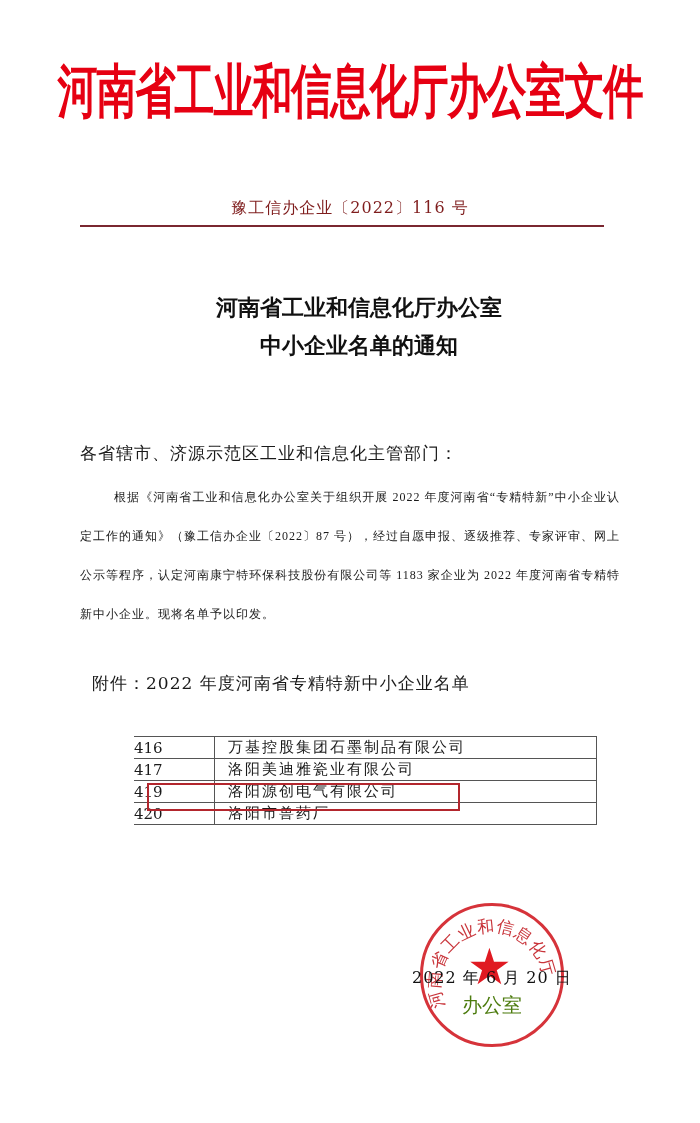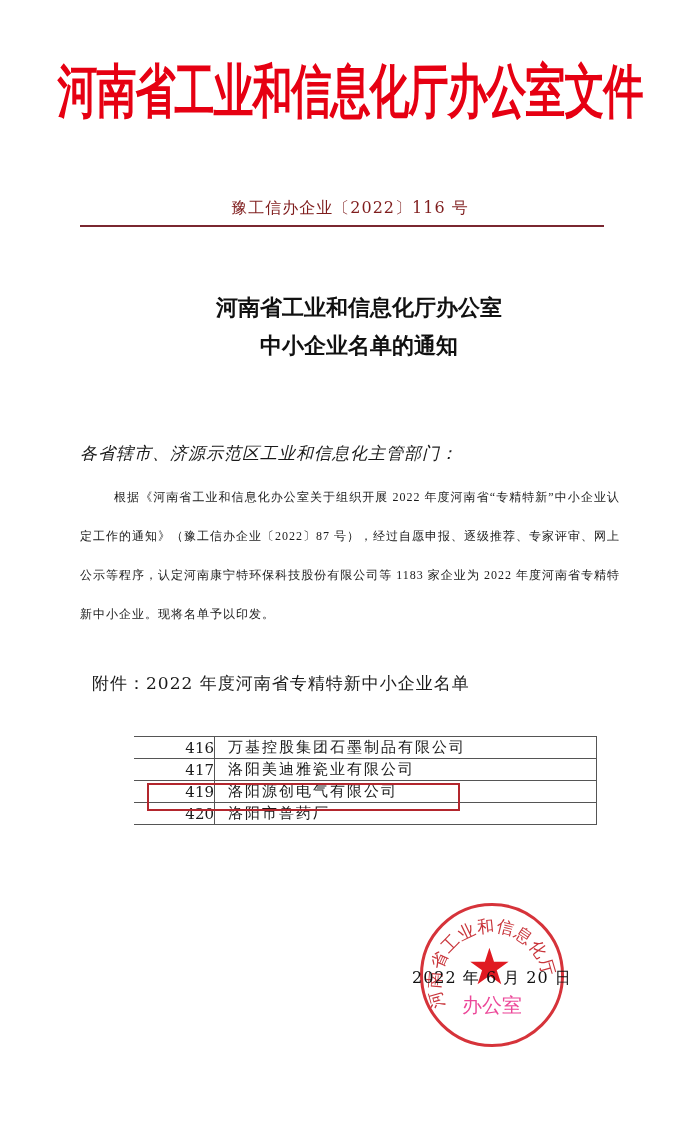--- a/index.html
+++ b/index.html
@@ -6,38 +6,38 @@
   body { width: 700px; height: 1123px; position: relative; overflow: hidden;
          font-family: "DejaVu Serif", "Liberation Serif", serif; color: #1a1a1a; }
   .masthead { position: absolute; left: 0; top: 52px; width: 700px; text-align: center;
               color: #e60012; font-family: "DejaVu Sans", sans-serif; font-weight: bold;
               font-size: 40px; letter-spacing: -1px; transform: scaleY(1.45); transform-origin: top center; }
   .docnum { position: absolute; left: 0; top: 198px; width: 700px; text-align: center;
             font-size: 16px; letter-spacing: 1px; color: #7f1d1d; }
   .redline { position: absolute; left: 80px; top: 225px; width: 524px; height: 2px; background: #7a2730; }
   .title { position: absolute; left: 9px; top: 288px; width: 700px; text-align: center;
            font-weight: bold; font-size: 22px; line-height: 38px; color: #111; }
-  .salutation { position: absolute; left: 80px; top: 442px; font-size: 17px; letter-spacing: 1px; font-style: italic; }
+  .salutation { position: absolute; left: 80px; top: 442px; font-size: 17px; letter-spacing: 1px; }
   .body-para { position: absolute; left: 80px; top: 478px; width: 540px; font-size: 12px;
                line-height: 39px; letter-spacing: 1px; text-align: justify; font-family: Liberation Serif, serif; }
   .body-para .indent { display: inline-block; width: 34px; }
   .attachment { position: absolute; left: 92px; top: 672px; font-size: 17px; letter-spacing: 1px; }
   table.company-table { position: absolute; left: 134px; top: 736px; width: 463px;
                         border-collapse: collapse; font-size: 15px; }
   table.company-table td { border-top: 1.5px solid #555; border-bottom: 1.5px solid #555; height: 21px; padding: 0; }
-  table.company-table td.num { width: 80px; text-align: right; border-right: 1.5px solid #555; }
+  table.company-table td.num { width: 80px; text-align: left; border-right: 1.5px solid #555; }
   table.company-table td.name { padding-left: 13px; letter-spacing: 2px; border-right: 1.5px solid #555; }
   .highlight-box { position: absolute; left: 147px; top: 783px; width: 309px; height: 24px;
                    border: 2px solid #b3262d; }
   .seal { position: absolute; left: 420px; top: 903px; width: 138px; height: 138px;
           border: 3px solid #d6333a; border-radius: 50%; }
   .seal svg { position: absolute; left: 0; top: 0; }
   .seal-star { position: absolute; left: 44px; top: 36px; color: #e01a22; font-size: 50px; line-height: 50px; }
   .seal-bottom { position: absolute; left: 0; width: 138px; top: 86px; text-align: center;
-                 color: #ec4899; font-size: 20px; font-family: "DejaVu Sans", sans-serif; }
+                 color: #4d7c0f; font-size: 20px; font-family: "DejaVu Sans", sans-serif; }
   .date { position: absolute; left: 412px; top: 968px; font-size: 16px; letter-spacing: 1px; color: #111; }
 </style>
 </head>
 <body>
 
 <div class="masthead">河南省工业和信息化厅办公室文件</div>
 <div class="docnum">豫工信办企业〔2022〕116 号</div>
 <div class="redline"></div>
 
 <div class="title">

